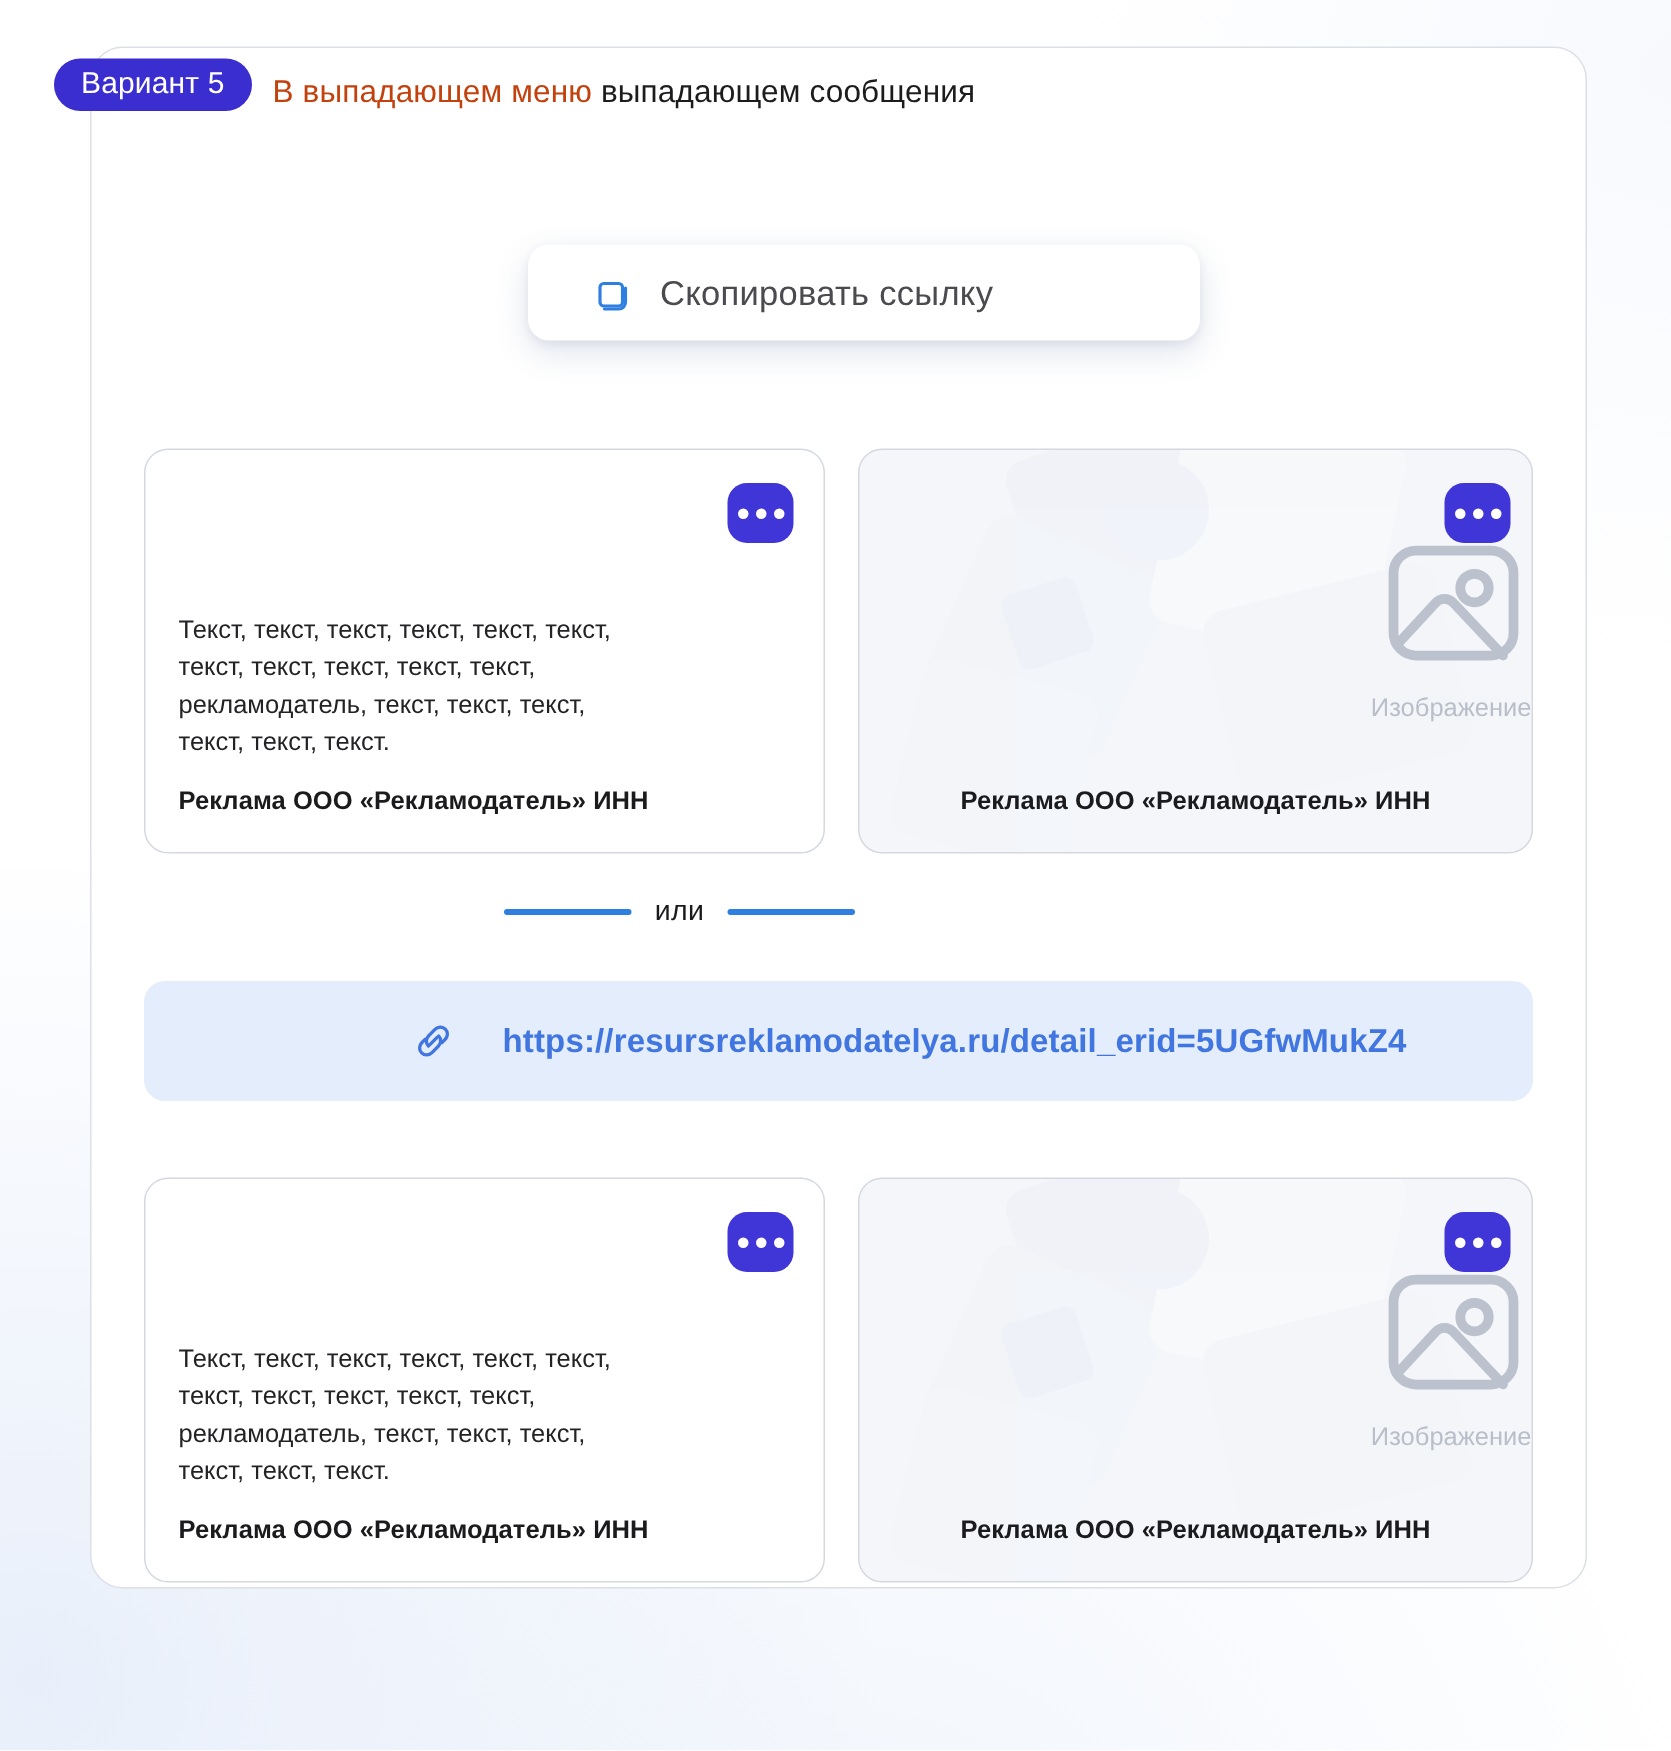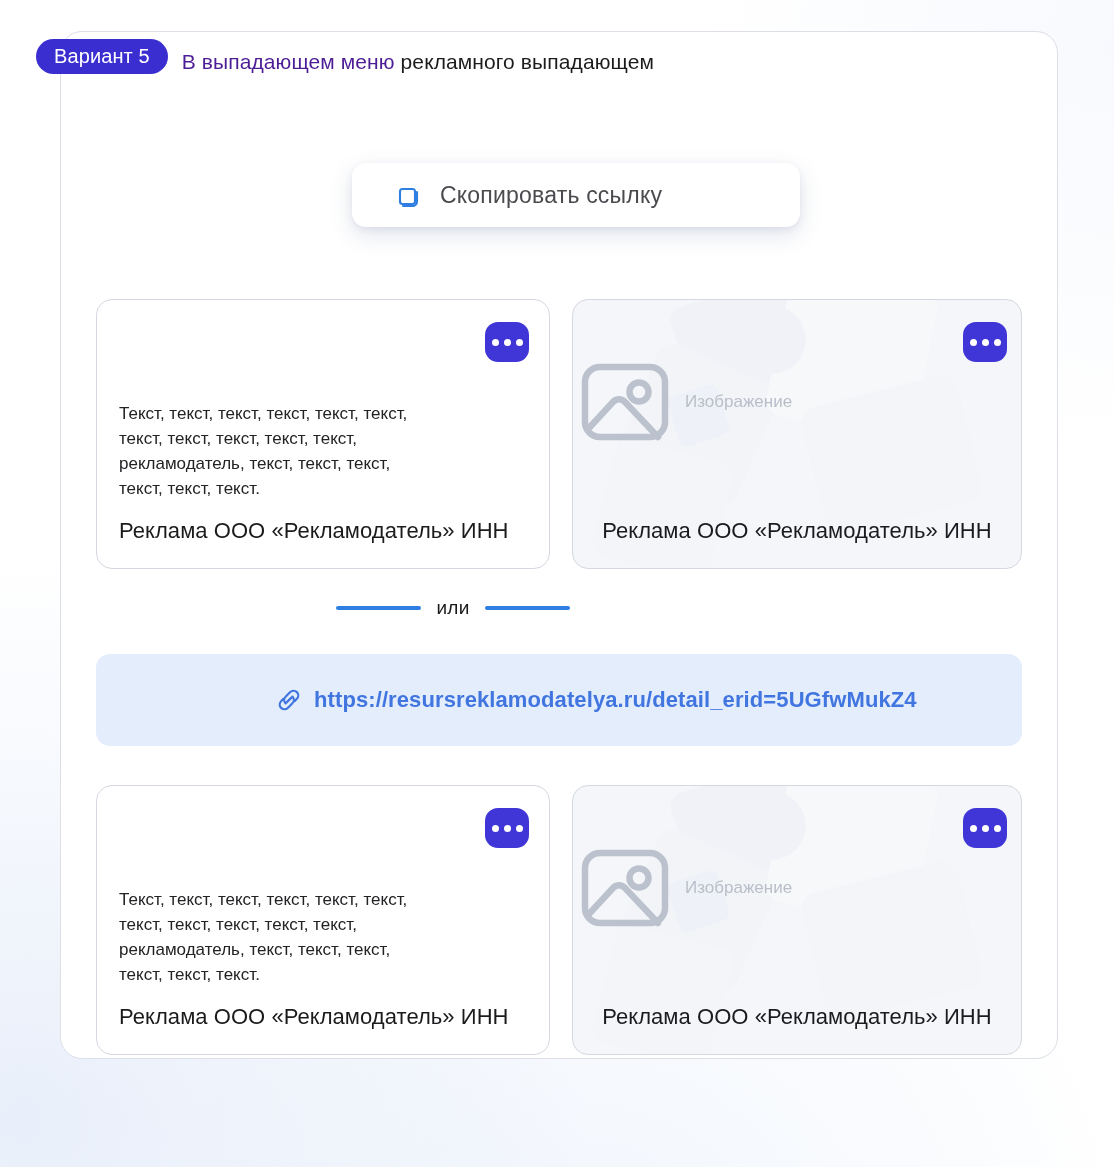--- a/index.html
+++ b/index.html
@@ -56,21 +56,21 @@
     padding: 7px 18px 8px 18px;
     font-size: 20px;
     line-height: 1;
     letter-spacing: .1px;
   }
   .header-text {
     font-size: 21px;
     color: #1c1c1e;
     letter-spacing: .1px;
   }
-  .header-text .hl { color: #4c1d95; }
+  .header-text .hl { color: #c2410c; }
 
   
   .wires {
     position: absolute;
     left: 0; top: 0;
     width: 1114px;
     height: 1167px;
     pointer-events: none;
     overflow: visible;
   }
@@ -96,26 +96,26 @@
     color: #4a4a4f;
     letter-spacing: .2px;
   }
 
   
   .link-bar {
     position: absolute;
     left: 96px;
     top: 654px;
     width: 926px;
-    height: 92px;
+    height: 80px;
     background: #e3edfb;
     border-radius: 14px;
     display: flex;
     align-items: center;
-    gap: 8px;
+    gap: 29px;
     padding-left: 176px;
     box-sizing: border-box;
   }
   .link-bar .url {
     font-size: 22px;
     font-weight: bold;
     color: #4175E0;
     letter-spacing: .1px;
     white-space: nowrap;
   }
@@ -138,42 +138,42 @@
     bottom: 0;
   }
   .ad-text {
     font-size: 17px;
     line-height: 25px;
     color: #232326;
     margin: 0 0 17px 0;
     white-space: pre-line;
   }
   .ad-marker {
-    font-size: 22px;
-    font-weight: normal;
+    font-size: 17px;
+    font-weight: bold;
     color: #1b1b1d;
     margin: 0;
     letter-spacing: .05px;
   }
 
   
   .image-watermark {
     position: absolute;
     left: 0; top: 0; right: 0; bottom: 0;
     opacity: .55;
     pointer-events: none;
   }
   .img-ph {
     position: absolute;
     left: 0;
     right: 0;
     top: 50px;
     display: flex;
-    flex-direction: row;
-    align-items: center;
+    flex-direction: column;
+    align-items: flex-end;
     gap: 8px;
   }
   .img-ph .cap {
     font-size: 17px;
     color: #b9bec9;
   }
   .image-card .card-body {
     text-align: center;
   }
 
@@ -238,21 +238,21 @@
   <path d="M174 695 L186 702 L174 709" stroke="#5B4FD6" stroke-width="2.2" fill="none" stroke-linecap="round" stroke-linejoin="round"></path>
 
   <path d="M962 702 H1026 Q1040 702 1040 716 V813 Q1040 827 1026 827 H1000" stroke="#5B4FD6" stroke-width="2.2" fill="none" stroke-linecap="round" stroke-linejoin="round"></path>
   <path d="M973 695 L962 702 L973 709" stroke="#5B4FD6" stroke-width="2.2" fill="none" stroke-linecap="round" stroke-linejoin="round"></path>
 </svg>
 
 <div class="frame"></div>
 
 <div class="header">
   <span class="variant-pill">Вариант 5</span>
-  <span class="header-text"><span class="hl">В выпадающем меню</span><span> рекламного выпадающем</span></span>
+  <span class="header-text"><span class="hl">В выпадающем меню</span><span> выпадающем сообщения</span></span>
 </div>
 
 <div class="copy-popup">
   <span style="display:flex;">
     <svg width="30" height="30" viewBox="0 0 30 30" fill="none">
       <path d="M8 11.5a2.5 2.5 0 0 1 2.5-2.5h10a2.5 2.5 0 0 1 2.5 2.5v10a2.5 2.5 0 0 1-2.5 2.5h-10A2.5 2.5 0 0 1 8 21.5v-10z" stroke="#2F7FE3" stroke-width="2.1"></path>
       <path d="M11 26h9.5a4.5 4.5 0 0 0 4.5-4.5V12" stroke="#2F7FE3" stroke-width="2.1" stroke-linecap="round"></path>
     </svg>
   </span>
   <span class="label">Скопировать ссылку</span>

